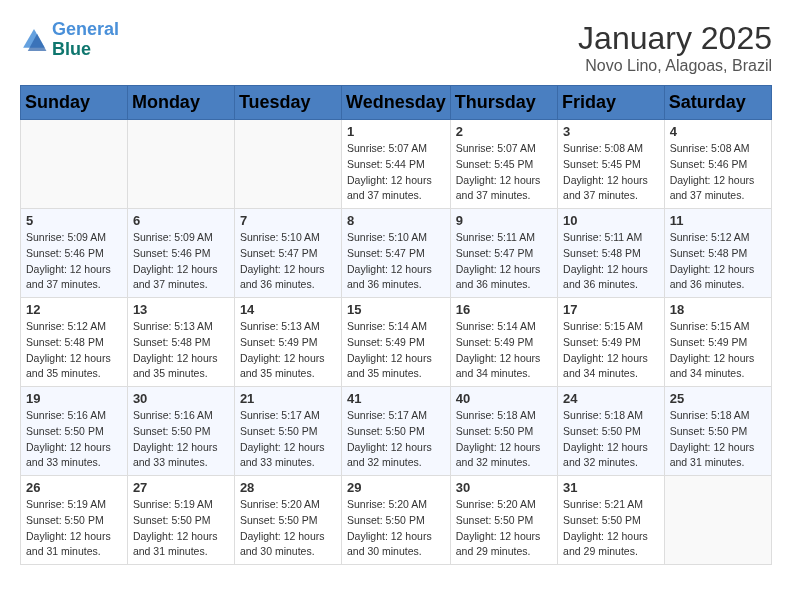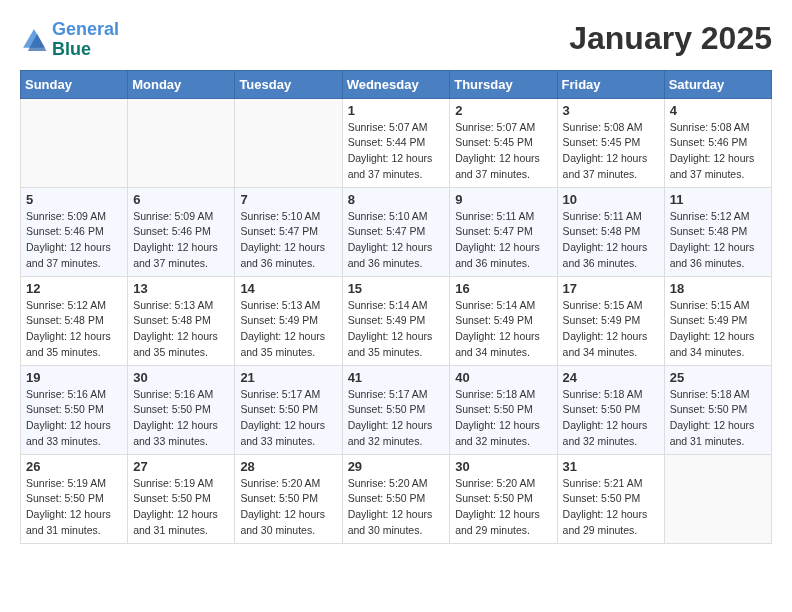--- a/index.html
+++ b/index.html
@@ -33,37 +33,37 @@
     }
     .logo-icon {
       width: 28px;
       height: 28px;
     }
     .title-block {
       text-align: right;
     }
     .month-title {
       font-size: 32px;
-      font-weight: bold;
+      font-weight: normal;
       color: #333;
     }
     .location {
       font-size: 16px;
       color: #555;
     }
     .calendar {
       width: 100%;
       border-collapse: collapse;
       border: 1px solid #ccc;
     }
     .calendar th {
       background: #4a7fc1;
-      color: #ffffff;
+      color: #000000;
       padding: 6px 4px;
-      font-size: 13px;
+      font-size: 18px;
       font-weight: bold;
       text-align: left;
       border: 1px solid #3a6aa8;
     }
     .calendar td {
       vertical-align: top;
       padding: 4px 5px;
       font-size: 10.5px;
       color: #333;
       border: 1px solid #ddd;
@@ -96,20 +96,21 @@
       <polygon points="18,4 32,28 4,28" fill="#4a90d9" opacity="0.85"></polygon>
       <polygon points="22,10 34,32 10,32" fill="#2a5fa8" opacity="0.7"></polygon>
     </svg>
     <div class="logo-text">
       <div><span>General</span></div>
       <div><span style="color:#0f766e">Blue</span></div>
     </div>
   </div>
   <div class="title-block">
     <div class="month-title">January 2025</div>
+    <div class="location">Novo Lino, Alagoas, Brazil</div>
   </div>
 </div>
 
 <table class="calendar">
   <thead>
     <tr>
     <th>Sunday</th>
         <th>Monday</th>
         <th>Tuesday</th>
         <th>Wednesday</th>

